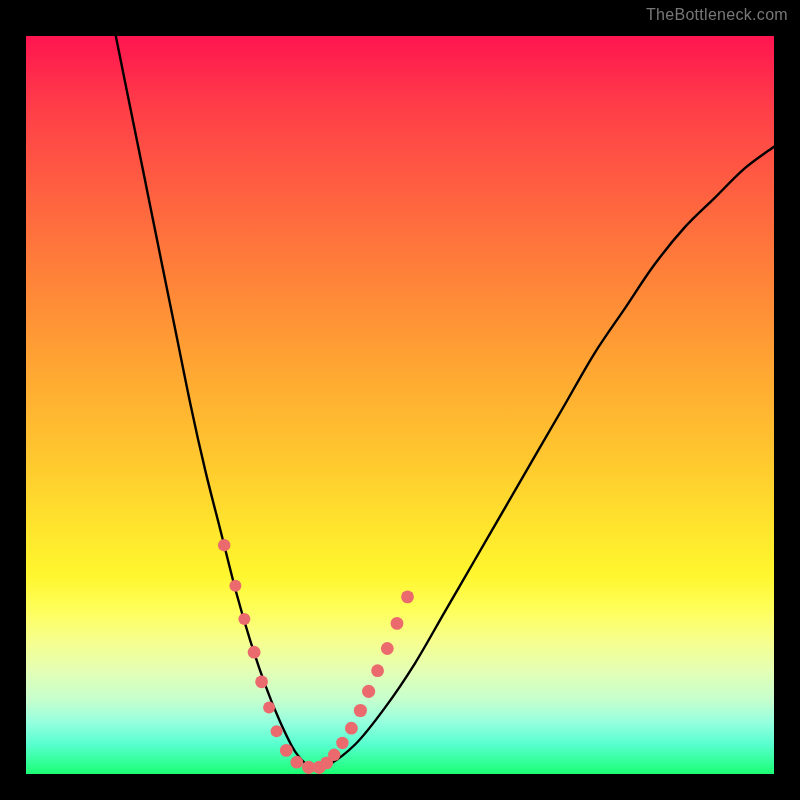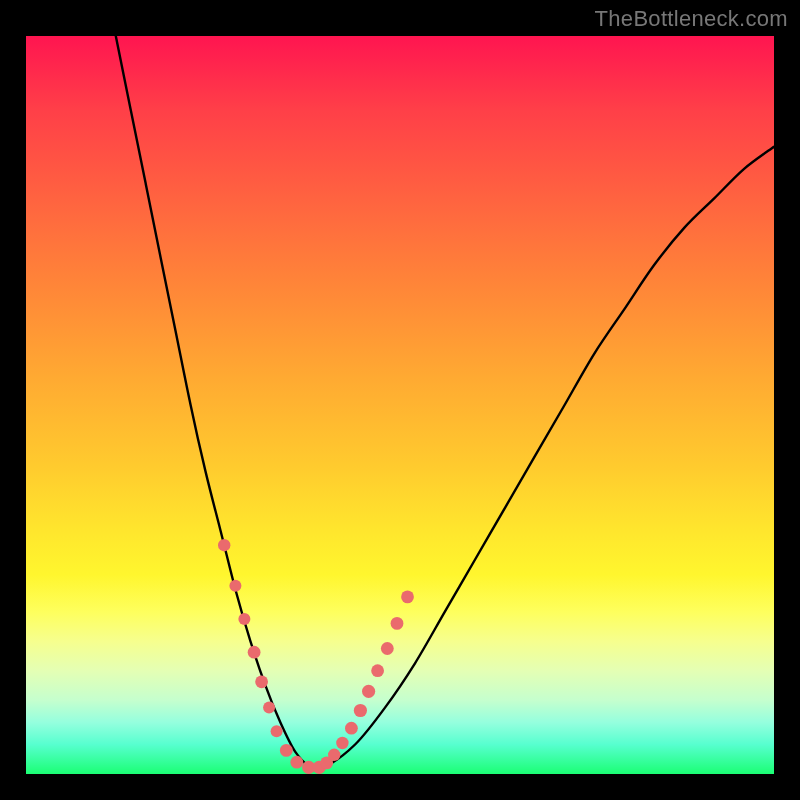--- a/index.html
+++ b/index.html
@@ -42,21 +42,21 @@
       #c5ffce 90%,
       #95ffde 93%,
       #57ffcf 96%,
       #1bff74 100%);
   }
   .watermark {
     position: absolute;
     top: 6px;
     right: 12px;
     color: #777;
-    font-size: 22px;
+    font-size: 16px;
     font-weight: 400;
     letter-spacing: 0.3px;
     user-select: none;
   }
   svg.curve {
     position: absolute;
     left: 0;
     top: 0;
     width: 748px;
     height: 738px;

